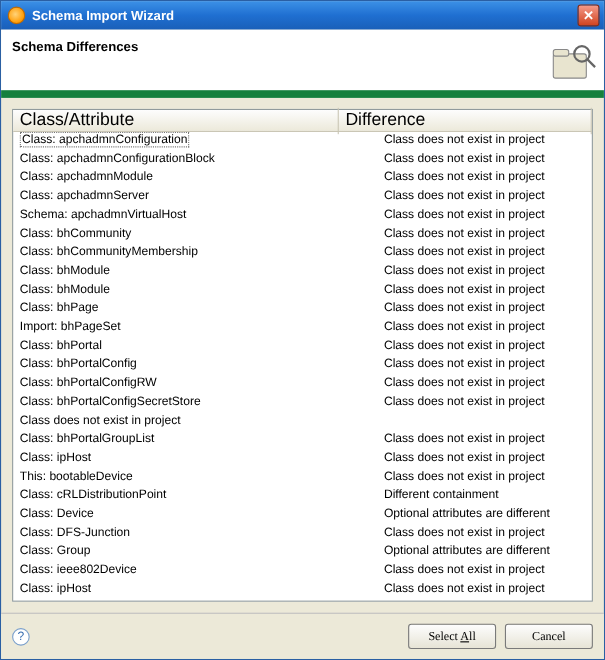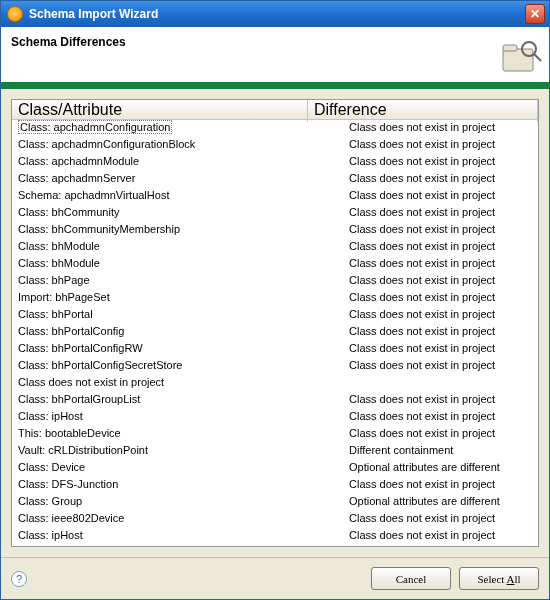--- a/index.html
+++ b/index.html
@@ -247,21 +247,21 @@
         </div>
         <div class="row">
           <div class="cell c1">Class: ipHost</div>
           <div class="cell c2">Class does not exist in project</div>
         </div>
         <div class="row">
           <div class="cell c1">This: bootableDevice</div>
           <div class="cell c2">Class does not exist in project</div>
         </div>
         <div class="row">
-          <div class="cell c1">Vault: cRLDistributionPoint</div>
+          <div class="cell c1">Class: cRLDistributionPoint</div>
           <div class="cell c2">Different containment</div>
         </div>
         <div class="row">
           <div class="cell c1">Class: Device</div>
           <div class="cell c2">Optional attributes are different</div>
         </div>
         <div class="row">
           <div class="cell c1">Class: DFS-Junction</div>
           <div class="cell c2">Class does not exist in project</div>
         </div>
@@ -279,15 +279,15 @@
         </div>
       </div>
   </div>
 </div>
 
 <div class="footer">
   <div class="help">
     <span>?</span>
   </div>
   <div class="spacer"></div>
+  <button class="btn">Select <u>A</u>ll</button>
   <button class="btn">Cancel</button>
-  <button class="btn">Select <u>A</u>ll</button>
 </div>
 
 </body></html>

